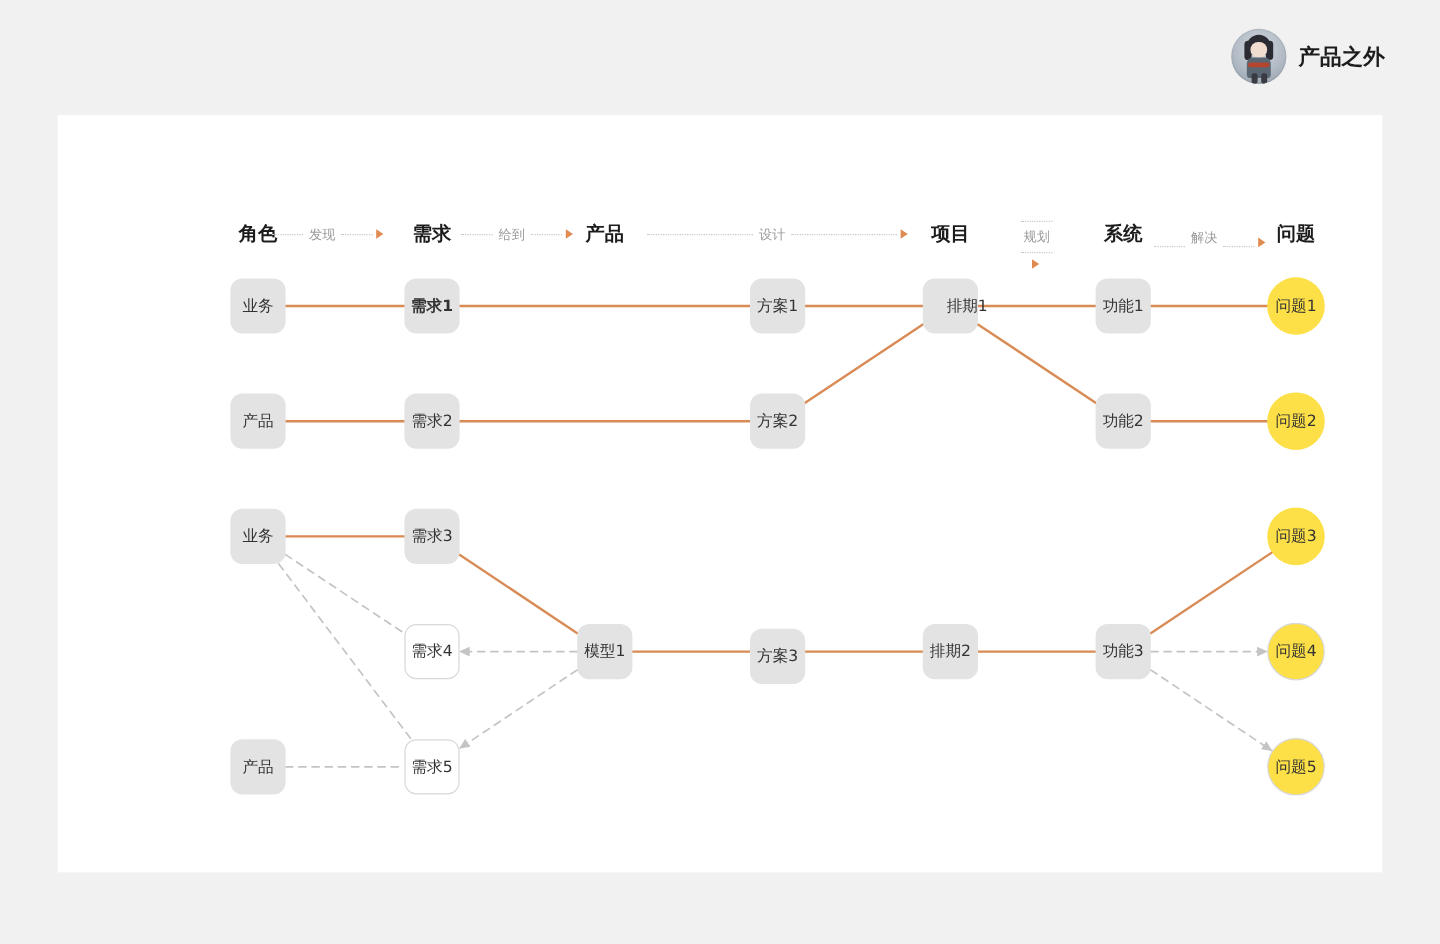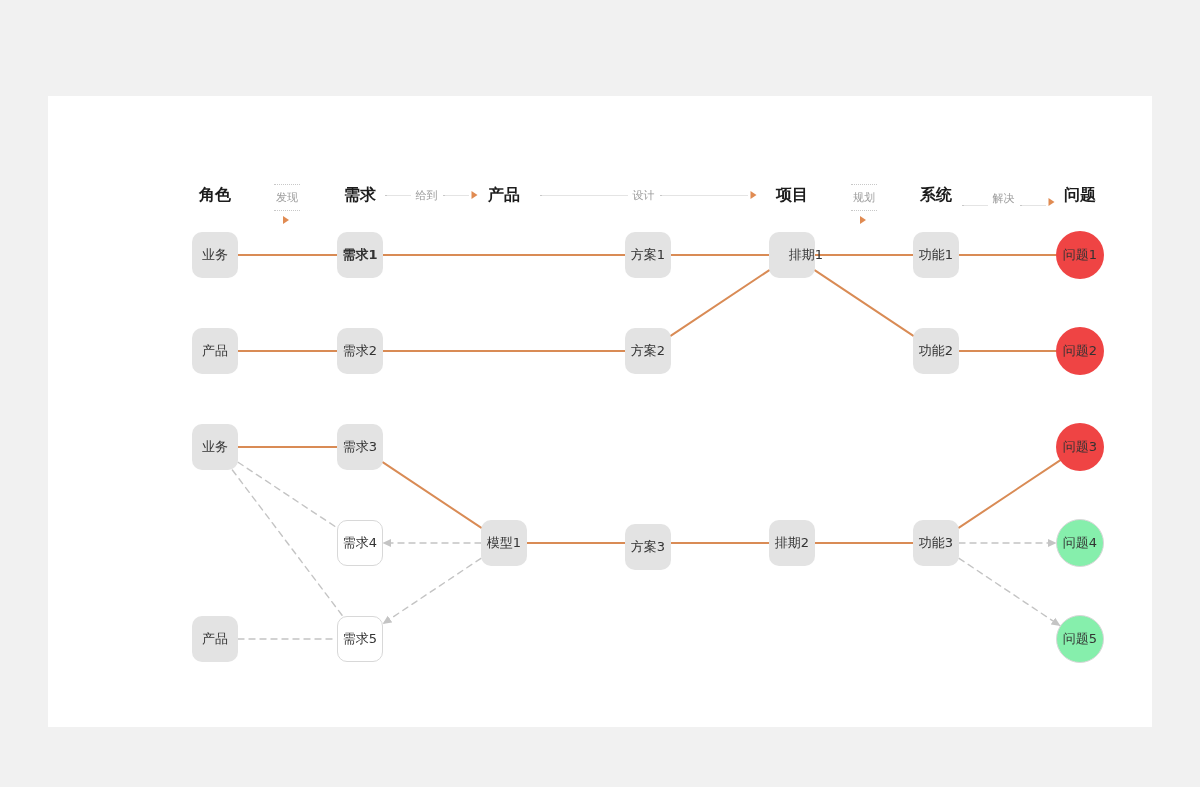--- a/index.html
+++ b/index.html
@@ -110,30 +110,43 @@
     white-space:nowrap;
     z-index:3;
   }
   .node.rect{
     width:46px;height:46px;border-radius:10px;background:#e3e3e3;
   }
   .node.rect-outline{
     width:46px;height:46px;border-radius:10px;background:#ffffff;border:1px solid #d8d8d8;
   }
   .node.circle{
-    width:48px;height:48px;border-radius:50%;background:#ef4444;
+    width:48px;height:48px;border-radius:50%;background:#fde047;
   }
   .node.circle-outline{
-    width:48px;height:48px;border-radius:50%;background:#86efac;border:1px solid #d8d8d8;
+    width:48px;height:48px;border-radius:50%;background:#fde047;border:1px solid #d8d8d8;
   }
 </style>
 </head>
 <body>
 
 <div class="page-header">
+  <div class="brand">
+    <div class="brand-avatar">
+      <span class="av-hair"></span>
+        <span class="av-hair2"></span>
+        <span class="av-hair3"></span>
+      <span class="av-face"></span>
+        <span class="av-body"></span>
+      <span class="av-accent"></span>
+        <span class="av-leg1"></span>
+        <span class="av-leg2"></span>
+    </div>
+    <div class="brand-name">产品之外</div>
+  </div>
 </div>
 
 <div class="card">
   <div class="diagram" id="diagram">
     <svg class="edges" id="edge-layer" viewBox="0 0 1104 631">
       <defs>
         <marker id="ah-dash" markerWidth="7" markerHeight="7" refX="6" refY="3.5" orient="auto">
           <path d="M0,0.6 L6.4,3.5 L0,6.4 z" fill="#c4c4c4"></path>
         </marker>
       </defs>
@@ -161,21 +174,21 @@
         <line x1="911" y1="447" x2="1008" y2="447" stroke="#c4c4c4" stroke-width="1.4" stroke-dasharray="6 5" marker-end="url(#ah-dash)" stroke-linecap="round"></line>
         <line x1="911" y1="462.3333333333333" x2="1012.0307929358918" y2="529.6871952905944" stroke="#c4c4c4" stroke-width="1.4" stroke-dasharray="6 5" marker-end="url(#ah-dash)" stroke-linecap="round"></line>
       </svg>
     <div id="headers">
         <div class="colhead" style="left: 167px;">角色</div>
         <div class="colhead" style="left: 312px; text-align: right;">需求</div>
         <div class="colhead" style="left: 456px;">产品</div>
         <div class="colhead" style="left: 744px;">项目</div>
         <div class="colhead" style="left: 888px;">系统</div>
         <div class="colhead" style="left: 1032px;">问题</div>
-        <div class="linklabel" style="left: 239px; flex-direction: column;">
+        <div class="linklabel" style="left: 225px;">
           <span class="dotseg" style="width: 26px;"></span>
           <span class="lbl">发现</span>
           <span class="dotseg" style="width: 26px;"></span>
           <span class="arrowhead"></span>
         </div>
         <div class="linklabel" style="left: 383px;">
           <span class="dotseg" style="width: 26px;"></span>
           <span class="lbl">给到</span>
           <span class="dotseg" style="width: 26px;"></span>
           <span class="arrowhead"></span>

